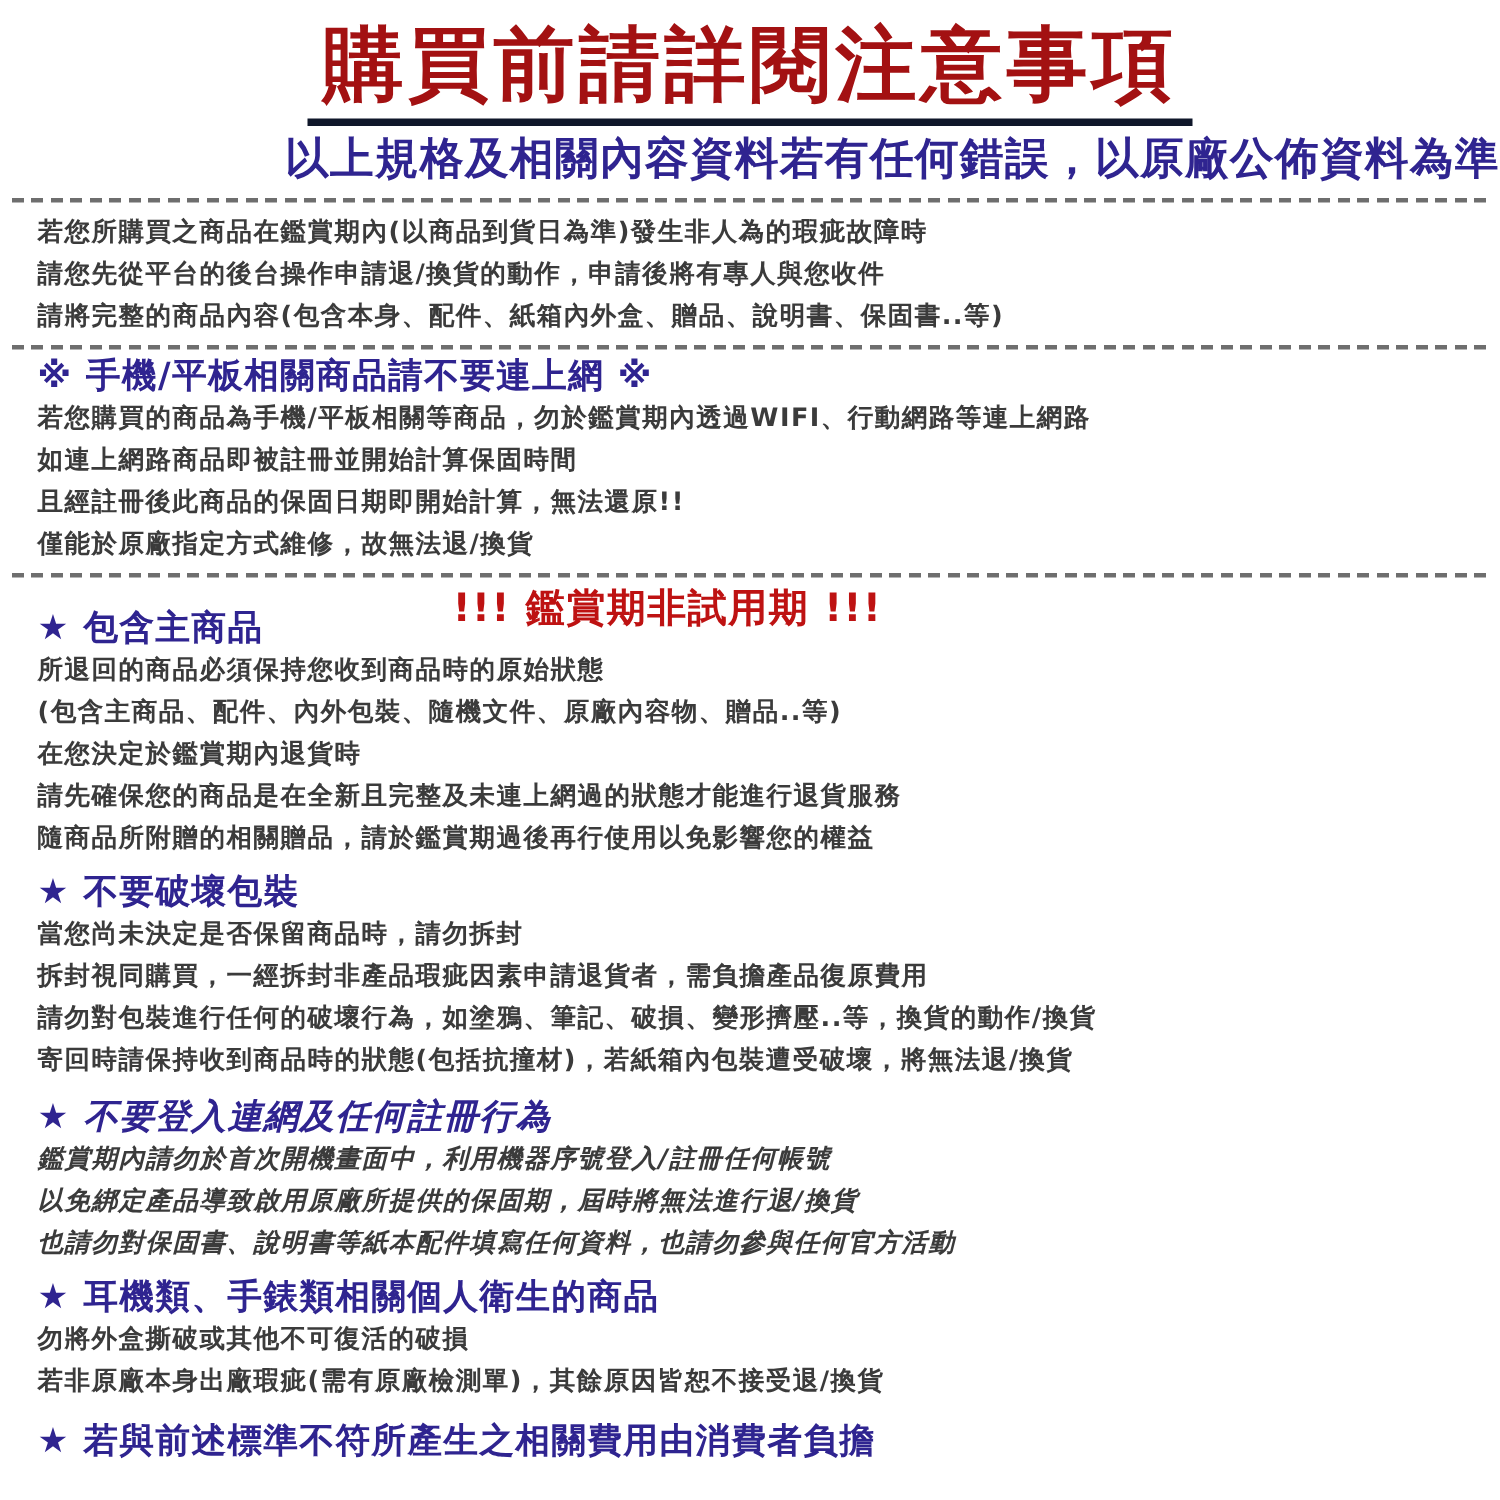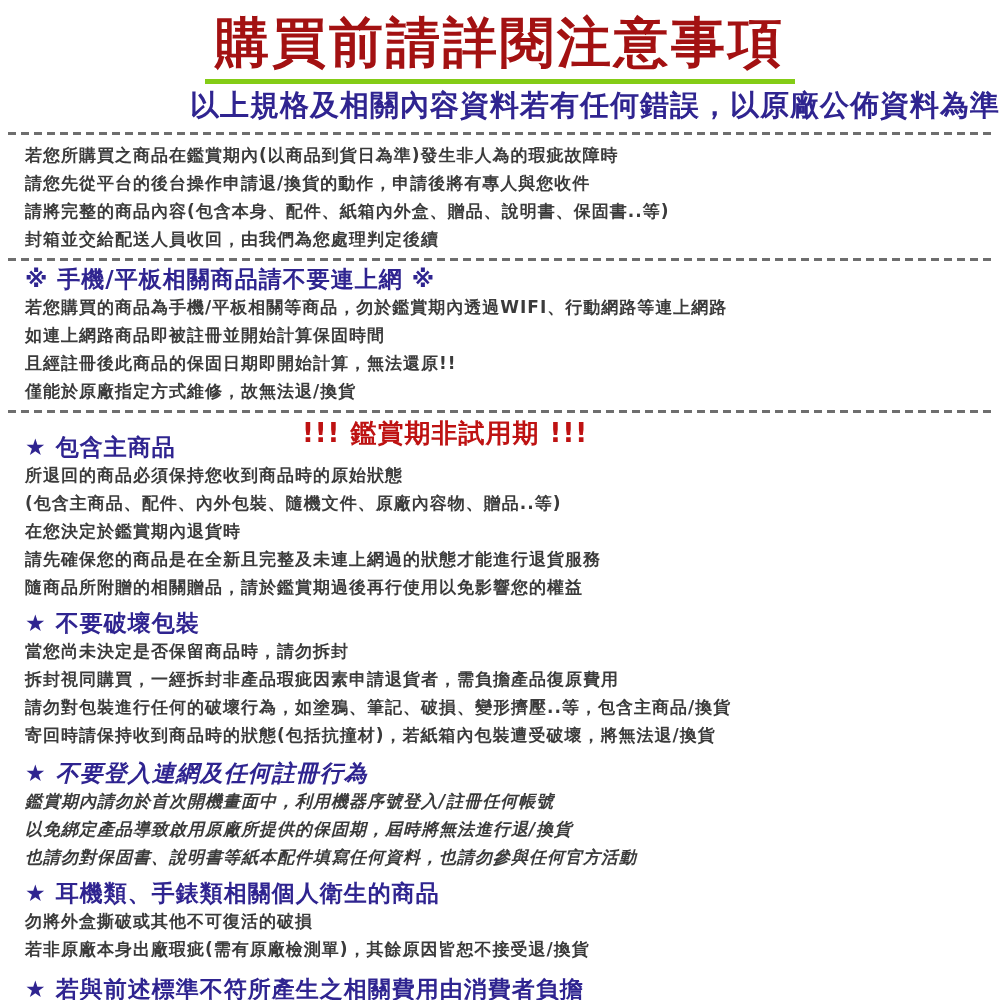--- a/index.html
+++ b/index.html
@@ -13,21 +13,21 @@
   }
   .page { width: 1000px; height: 1000px; position: relative; box-sizing: border-box; padding-top: 14px; }
 
   .title-wrap { text-align: center; }
   .title {
     display: inline-block;
     font-size: 54px;
     line-height: 1.08;
     letter-spacing: 3px;
     color: #A31112;
-    border-bottom: 5px solid #84cc16;
+    border-bottom: 5px solid #0f172a;
     padding: 0 10px 7px 10px;
   }
   .subtitle {
     text-align: right;
     font-size: 29px;
     line-height: 34px;
     letter-spacing: 1px;
     color: #2F2490;
     margin-top: 4px;
   }
@@ -80,21 +80,20 @@
     <div class="title">購買前請詳閱注意事項</div>
   </div>
   <div class="subtitle">以上規格及相關內容資料若有任何錯誤，以原廠公佈資料為準</div>
 
   <div class="divider"></div>
 
   <div class="sec mt-sec">
     <div class="line">若您所購買之商品在鑑賞期內(以商品到貨日為準)發生非人為的瑕疵故障時</div>
     <div class="line">請您先從平台的後台操作申請退/換貨的動作，申請後將有專人與您收件</div>
     <div class="line">請將完整的商品內容(包含本身、配件、紙箱內外盒、贈品、說明書、保固書..等)</div>
-    <div class="line">封箱並交給配送人員收回，由我們為您處理判定後續</div>
   </div>
 
   <div class="divider mt-div-gap"></div>
 
   <div class="sec" style="margin-top:4px;">
     <div class="sec-header">※ 手機/平板相關商品請不要連上網 ※</div>
     <div class="line">若您購買的商品為手機/平板相關等商品，勿於鑑賞期內透過WIFI、行動網路等連上網路</div>
     <div class="line">如連上網路商品即被註冊並開始計算保固時間</div>
     <div class="line">且經註冊後此商品的保固日期即開始計算，無法還原!!</div>
     <div class="line">僅能於原廠指定方式維修，故無法退/換貨</div>
@@ -111,21 +110,21 @@
     <div class="line">(包含主商品、配件、內外包裝、隨機文件、原廠內容物、贈品..等)</div>
     <div class="line">在您決定於鑑賞期內退貨時</div>
     <div class="line">請先確保您的商品是在全新且完整及未連上網過的狀態才能進行退貨服務</div>
     <div class="line">隨商品所附贈的相關贈品，請於鑑賞期過後再行使用以免影響您的權益</div>
   </div>
 
   <div class="sec gap8">
     <div class="sec-header">★ 不要破壞包裝</div>
     <div class="line">當您尚未決定是否保留商品時，請勿拆封</div>
     <div class="line">拆封視同購買，一經拆封非產品瑕疵因素申請退貨者，需負擔產品復原費用</div>
-    <div class="line">請勿對包裝進行任何的破壞行為，如塗鴉、筆記、破損、變形擠壓..等，包含主商品/換貨</div>
+    <div class="line">請勿對包裝進行任何的破壞行為，如塗鴉、筆記、破損、變形擠壓..等，換貨的動作/換貨</div>
     <div class="line">寄回時請保持收到商品時的狀態(包括抗撞材)，若紙箱內包裝遭受破壞，將無法退/換貨</div>
   </div>
 
   <div class="sec gap10">
     <div class="sec-header">★ 不要登入連網及任何註冊行為</div>
     <div class="line">鑑賞期內請勿於首次開機畫面中，利用機器序號登入/註冊任何帳號</div>
     <div class="line">以免綁定產品導致啟用原廠所提供的保固期，屆時將無法進行退/換貨</div>
     <div class="line">也請勿對保固書、說明書等紙本配件填寫任何資料，也請勿參與任何官方活動</div>
   </div>
 

